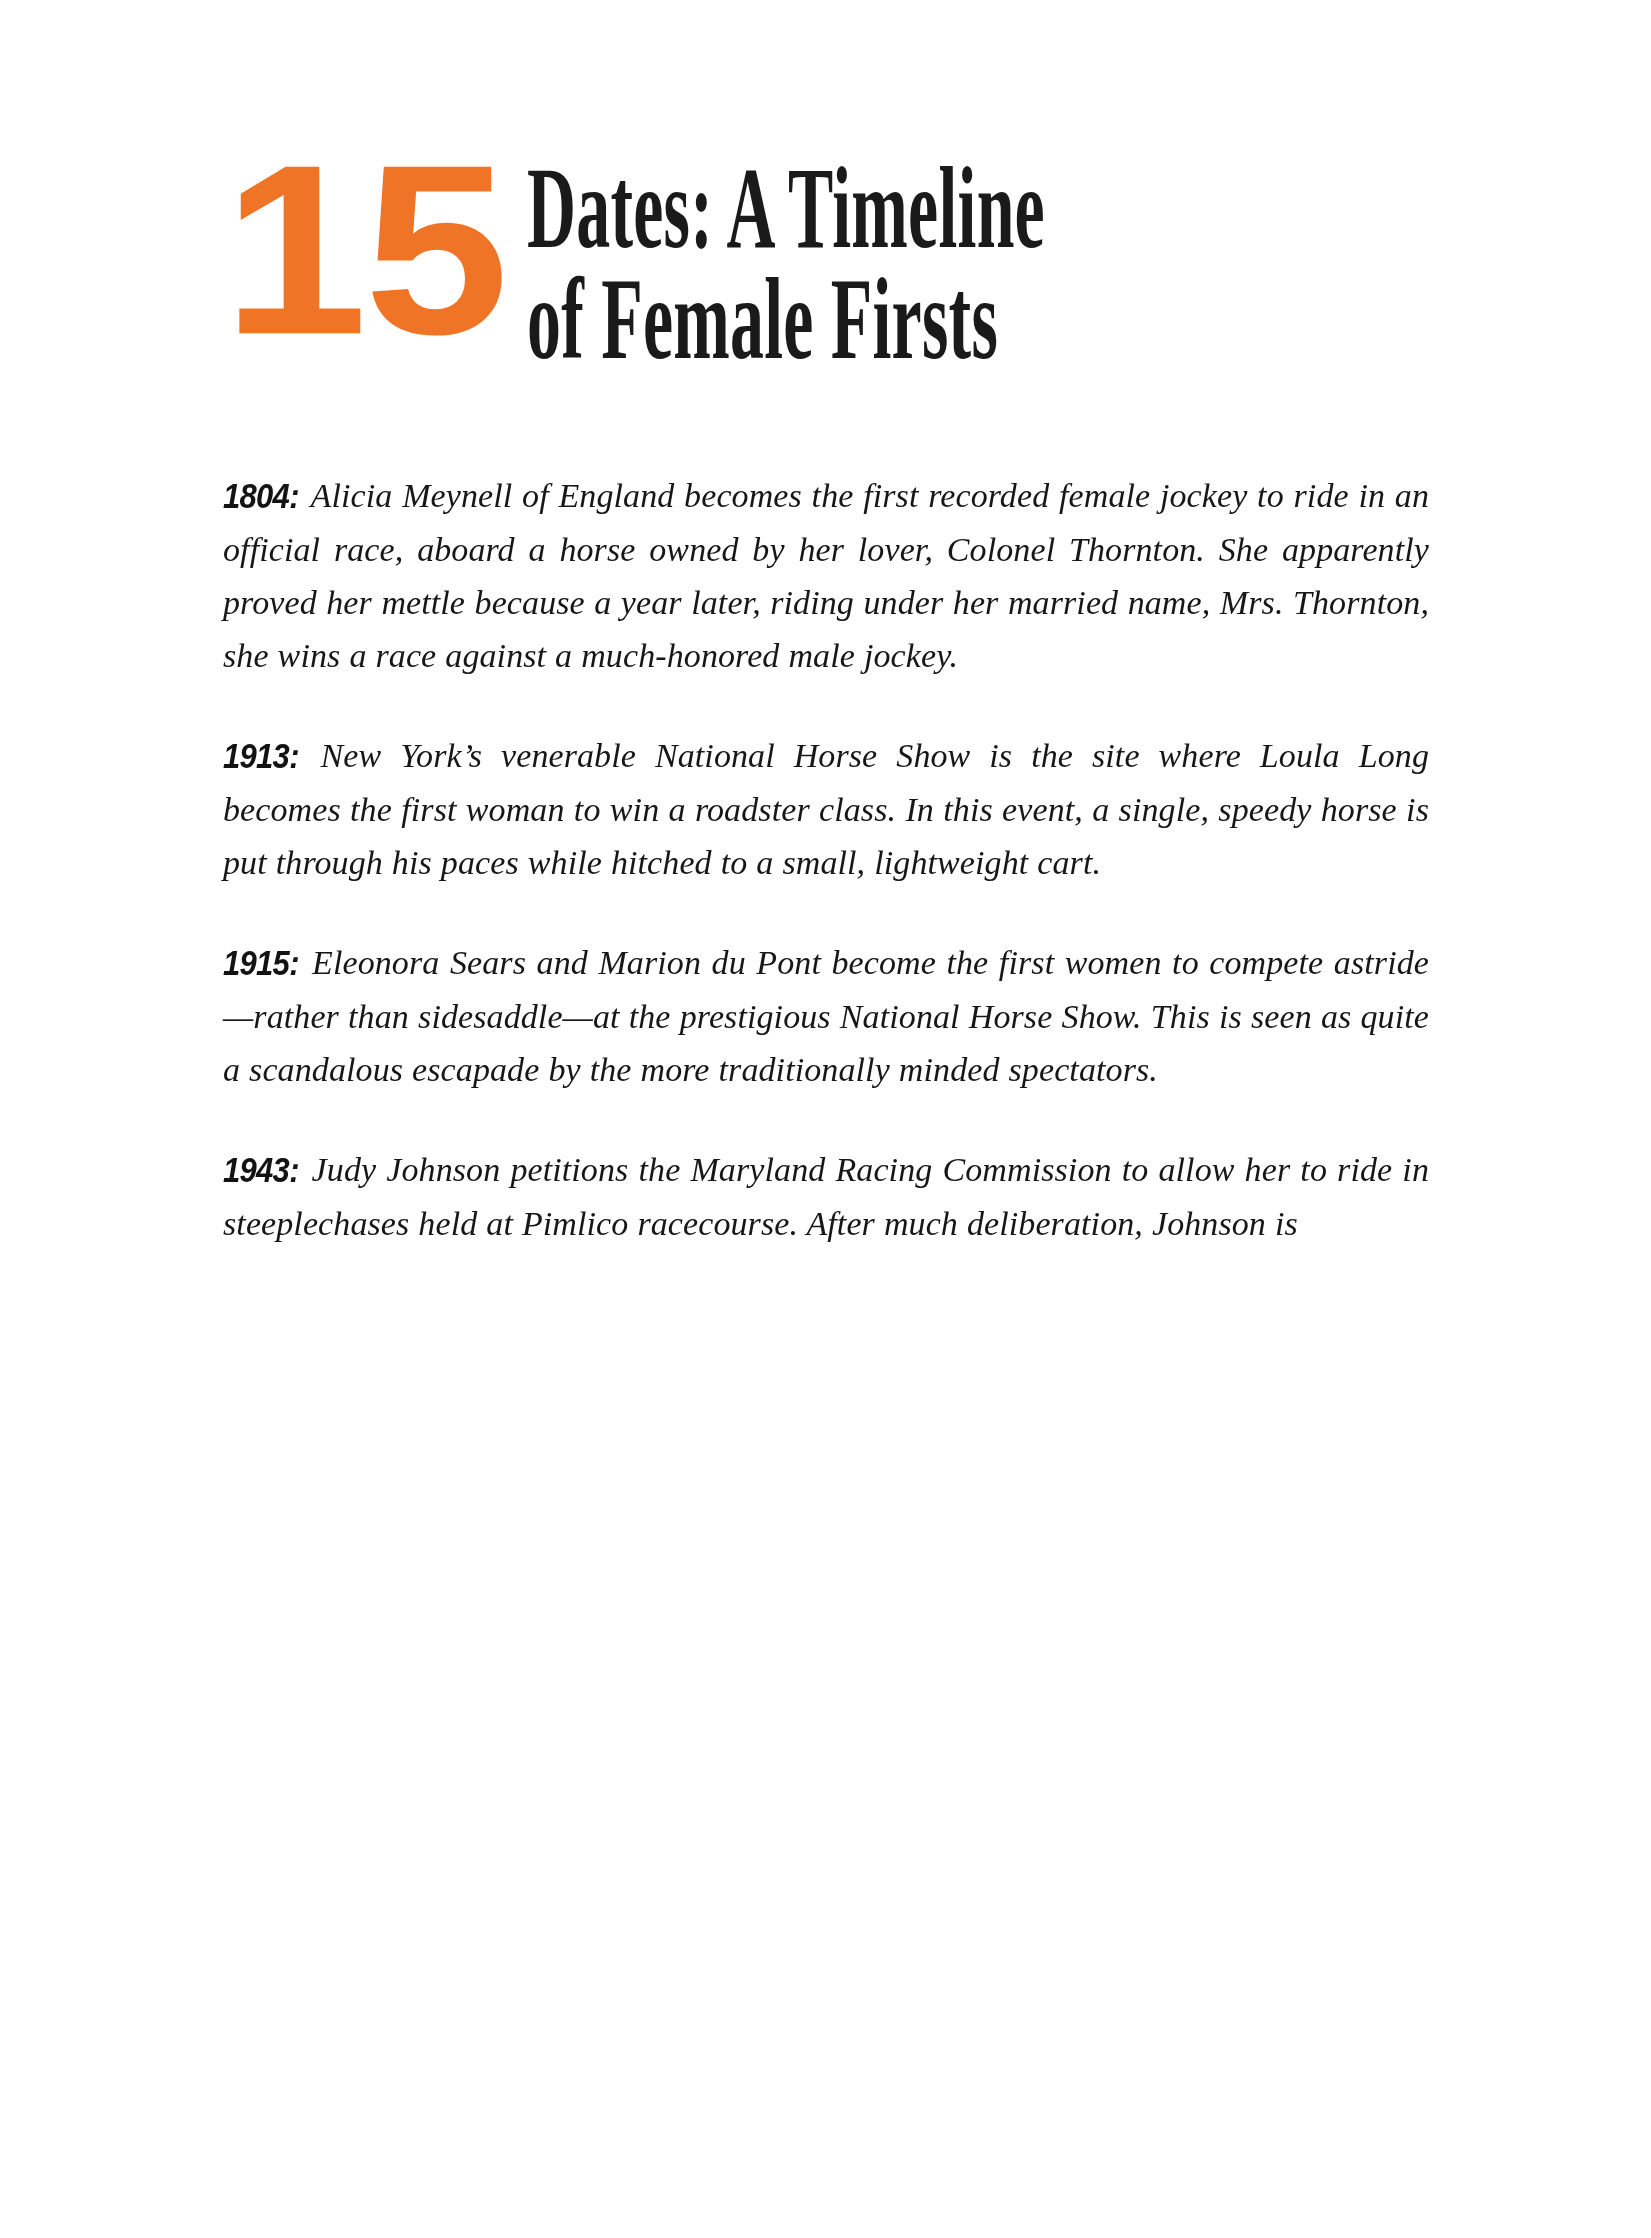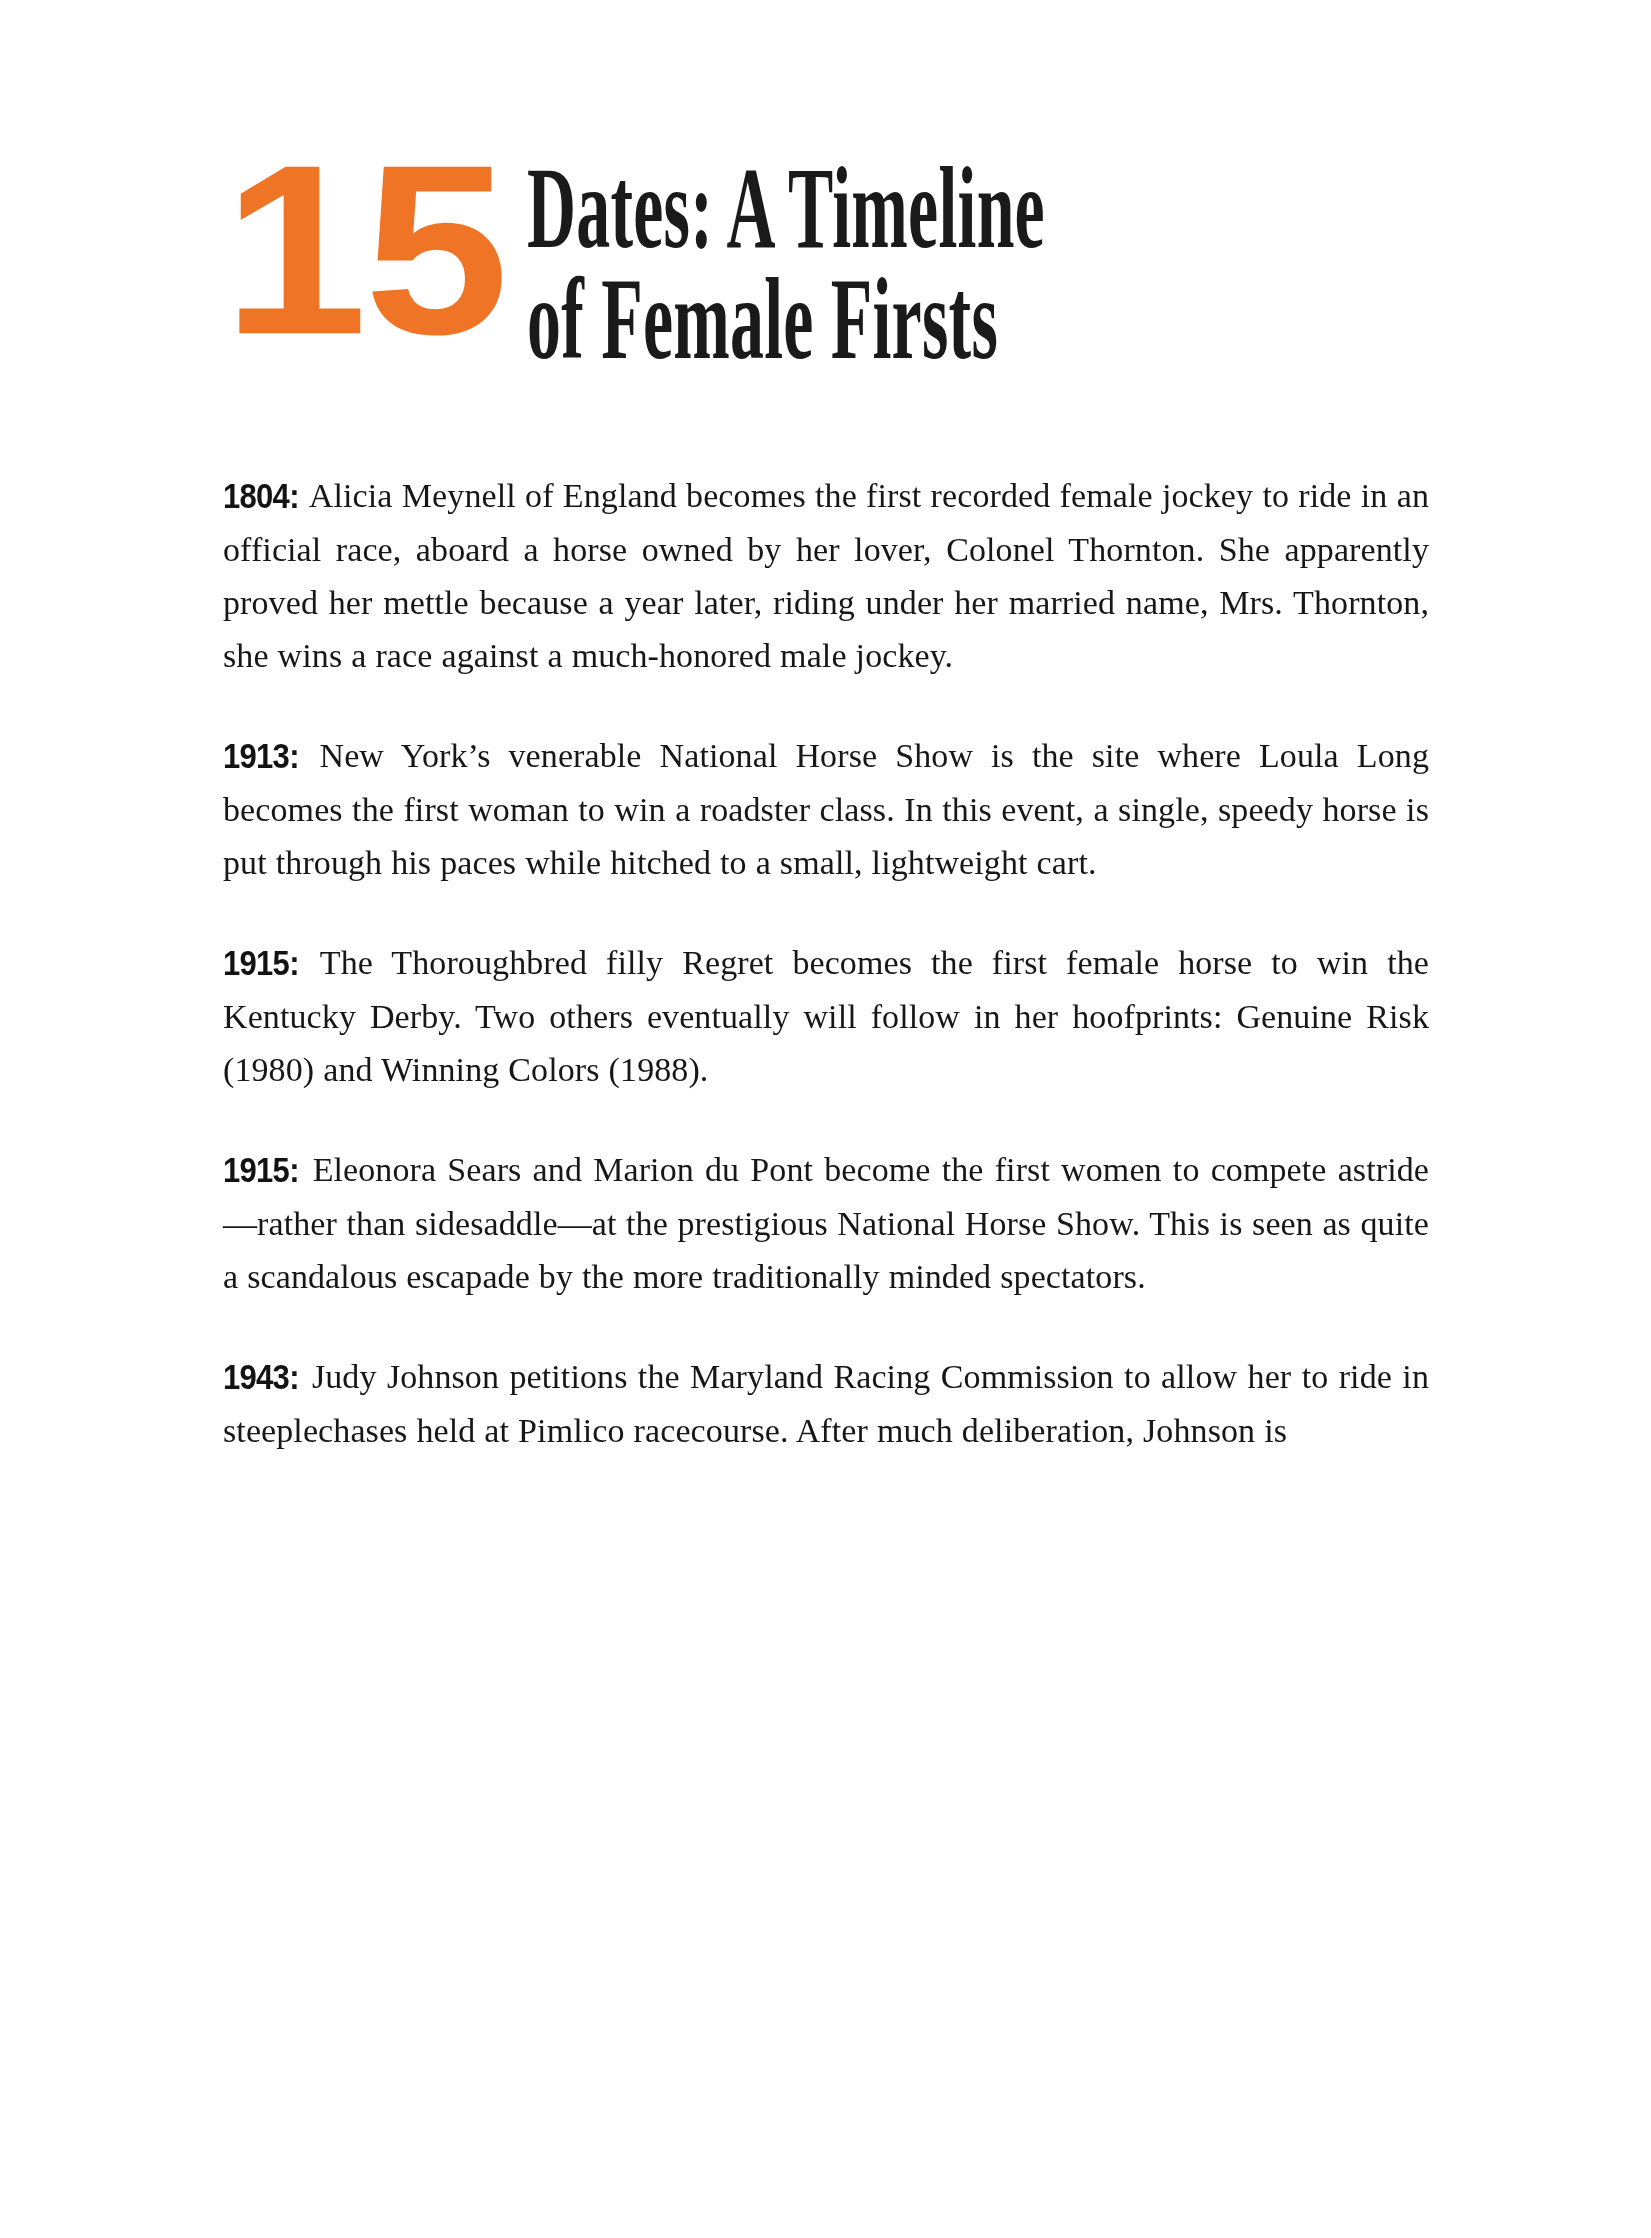--- a/index.html
+++ b/index.html
@@ -62,20 +62,21 @@
     transform-origin: left center;
     white-space: nowrap;
   }
 
   
   .body-column {
     position: absolute;
     left: 223px;
     top: 469px;
     width: 1206px;
+    font-style: italic;
   }
 
   .entry {
     margin: 0 0 47px 0;
     font-size: 34px;
     line-height: 53px;
     text-align: justify;
     text-justify: inter-word;
     color: #171717;
     letter-spacing: 0.1px;
@@ -114,23 +115,20 @@
   <div class="body-column">
 
     <p class="entry">
       <span class="entry-year">1804:</span><span class="entry-text"> Alicia Meynell of England becomes the first recorded female jockey to ride in an official race, aboard a horse owned by her lover, Colonel Thornton. She apparently proved her mettle because a year later, riding under her married name, Mrs. Thornton, she wins a race against a much-honored male jockey.</span>
     </p>
 
     <p class="entry">
       <span class="entry-year">1913:</span><span class="entry-text"> New York’s venerable National Horse Show is the site where Loula Long becomes the first woman to win a roadster class. In this event, a single, speedy horse is put through his paces while hitched to a small, lightweight cart.</span>
     </p>
 
-    <p class="entry">
-      <span class="entry-year">1915:</span><span class="entry-text"> The Thoroughbred filly Regret becomes the first female horse to win the Kentucky Derby. Two others eventually will follow in her hoofprints: Genuine Risk (1980) and Winning Colors (1988).</span>
-    </p>
 
     <p class="entry">
       <span class="entry-year">1915:</span><span class="entry-text"> Eleonora Sears and Marion du Pont become the first women to compete astride—rather than sidesaddle—at the prestigious National Horse Show. This is seen as quite a scandalous escapade by the more traditionally minded spectators.</span>
     </p>
 
     <p class="entry">
       <span class="entry-year">1943:</span><span class="entry-text"> Judy Johnson petitions the Maryland Racing Commission to allow her to ride in steeplechases held at Pimlico racecourse. After much deliberation, Johnson is</span>
     </p>
 
   </div>

